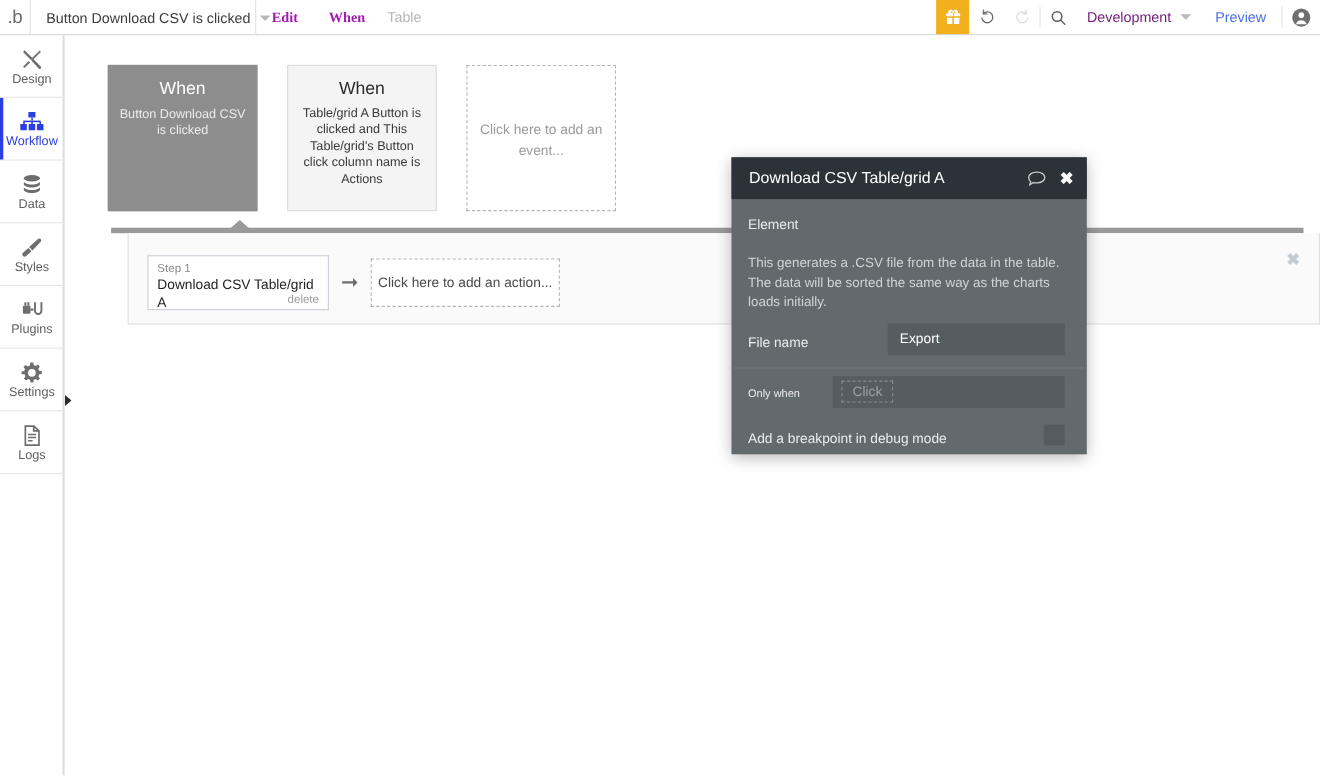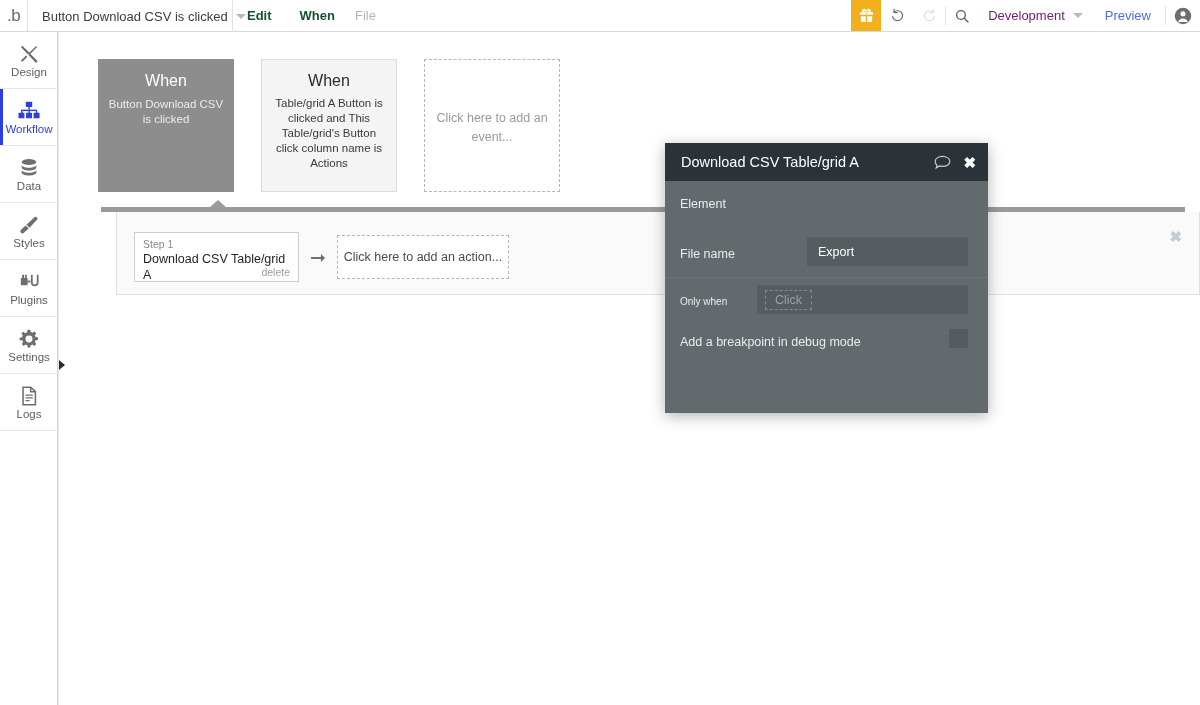--- a/index.html
+++ b/index.html
@@ -38,21 +38,21 @@
   .tb-sel span.lab { font-size: 13px; color: #3d3d3d; white-space: nowrap; }
   .caret-sm {
     width: 0; height: 0;
     border-left: 5px solid transparent;
     border-right: 5px solid transparent;
     border-top: 5px solid #b9b9b9;
     margin-left: 8px;
   }
   .tb-item {
     display: flex; align-items: center; padding: 0 14px;
-    font-size: 13px; color: #14532d; cursor: pointer; font-weight: 700;
+    font-size: 13px; color: #a21caf; cursor: pointer; font-weight: 700; font-family: Liberation Serif, serif;
   }
   .tb-saved { color: #b5b5b5; font-weight: 400; padding: 0 6px; display:flex; align-items:center; font-size:13px;}
   .tb-spacer { flex: 1; }
   .tb-gift {
     width: 30px; background: #f2b01e; display: flex;
     align-items: center; justify-content: center; cursor: pointer;
   }
   .tb-ico {
     width: 32px; display: flex; align-items: center; justify-content: center;
     cursor: pointer;
@@ -274,21 +274,21 @@
   <div class="tb-logo">.b</div>
 
 
   <div class="tb-sel tb-sel-evt">
     <span class="lab">Button Download CSV is clicked</span>
     <span class="caret-sm"></span>
   </div>
 
   <div class="tb-item">Edit</div>
   <div class="tb-item">When</div>
-  <div class="tb-saved">File</div>
+  <div class="tb-saved">Table</div>
 
   <div class="tb-spacer"></div>
 
   <div class="tb-gift">
     <svg width="17" height="17" viewBox="0 0 24 24" fill="#ffffff">
       <path d="M20 7h-2.2a3 3 0 0 0-4.3-4A3.3 3.3 0 0 0 12 4.4 3.3 3.3 0 0 0 10.5 3a3 3 0 0 0-4.3 4H4a1 1 0 0 0-1 1v3h9V7h-2a1 1 0 1 1 1-1 1 1 0 0 1 1 1h2a1 1 0 1 1 1-1 1 1 0 0 1-1 1h-1v4h8V8a1 1 0 0 0-1-1zM4 13v7a1 1 0 0 0 1 1h6v-8H4zm9 8h6a1 1 0 0 0 1-1v-7h-7v8z"></path>
     </svg>
   </div>
 
   <div class="tb-ico">
@@ -480,20 +480,21 @@
       </div>
       <div class="pe-x">✖</div>
     </div>
 
     <div class="pe-body">
 
       <div class="pe-row" style="position:relative;">
         <span class="pe-lab">Element</span>
       </div>
 
+      <div class="pe-desc">This generates a .CSV file from the data in the table. The data will be sorted the same way as the charts loads initially.</div>
 
       <div class="pe-row2">
         <span class="pe-lab" style="position:absolute;left:15px;top:20px;">File name</span>
         <div class="pe-field-txt">
           <span>Export</span>
         </div>
       </div>
 
       <div class="pe-divider"></div>
 

